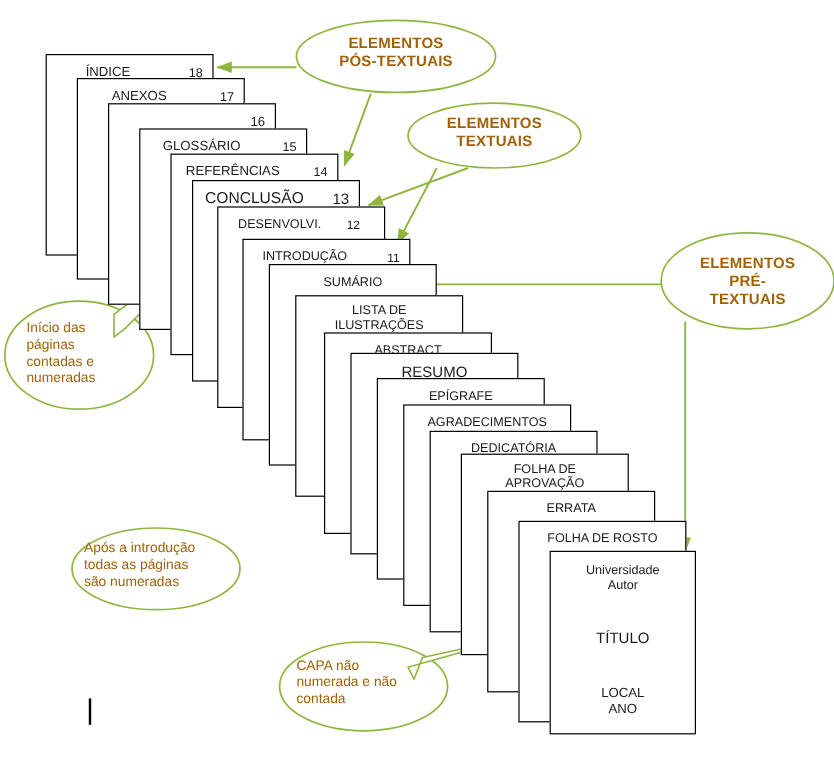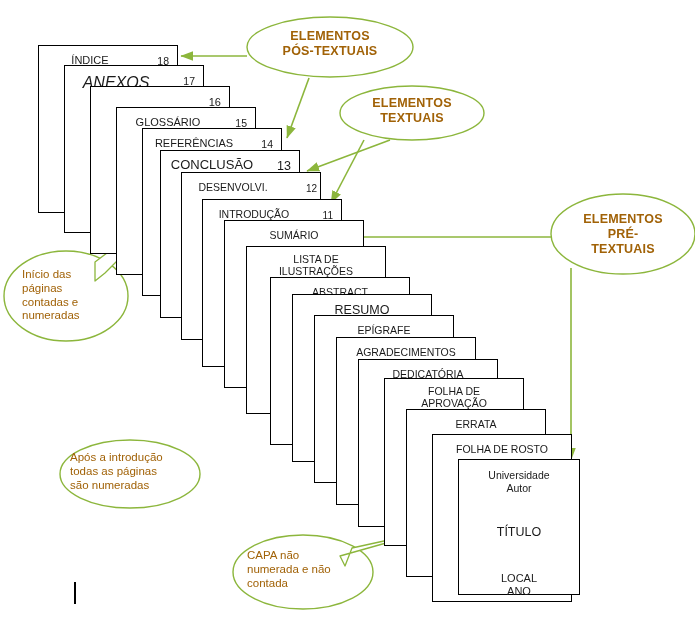--- a/index.html
+++ b/index.html
@@ -56,41 +56,41 @@
 <body>
 
 <div id="stage">
 
   <div id="cards-layer">
       <div class="card" style="left: 38px; top: 45px; width: 140px; height: 168px; z-index: 10;">
         <div class="title" style="top: 8px; font-size: 11px; transform: translateX(-18px);">ÍNDICE</div>
         <div class="pagenum" style="top: 9px; right: 8px; font-size: 10.5px;">18</div>
       </div>
       <div class="card" style="left: 64px; top: 65px; width: 140px; height: 168px; z-index: 11;">
-        <div class="title" style="top: 8px; font-size: 16px; transform: translateX(-18px); font-style: italic;">ANEXOS</div>
+        <div class="title" style="top: 8px; font-size: 11px; transform: translateX(-18px);">ANEXOS</div>
         <div class="pagenum" style="top: 9px; right: 8px; font-size: 10.5px;">17</div>
       </div>
       <div class="card" style="left: 90px; top: 86px; width: 140px; height: 168px; z-index: 12;">
         <div class="pagenum" style="top: 9px; right: 8px; font-size: 11px;">16</div>
       </div>
       <div class="card" style="left: 116px; top: 107px; width: 140px; height: 168px; z-index: 13;">
         <div class="title" style="top: 8px; font-size: 11px; transform: translateX(-18px);">GLOSSÁRIO</div>
         <div class="pagenum" style="top: 9px; right: 8px; font-size: 10.5px;">15</div>
       </div>
       <div class="card" style="left: 142px; top: 128px; width: 140px; height: 168px; z-index: 14;">
         <div class="title" style="top: 8px; font-size: 11px; transform: translateX(-18px);">REFERÊNCIAS</div>
         <div class="pagenum" style="top: 9px; right: 8px; font-size: 10.5px;">14</div>
       </div>
       <div class="card" style="left: 160px; top: 150px; width: 140px; height: 168px; z-index: 15;">
         <div class="title" style="top: 7px; font-size: 13px; transform: translateX(-18px);">CONCLUSÃO</div>
         <div class="pagenum" style="top: 8px; right: 8px; font-size: 12.5px;">13</div>
       </div>
       <div class="card" style="left: 181px; top: 172px; width: 140px; height: 168px; z-index: 16;">
         <div class="title" style="top: 9px; font-size: 10.5px; transform: translateX(-18px);">DESENVOLVI.</div>
-        <div class="pagenum" style="top: 10px; right: 3px; font-size: 10px; margin-left: 12px;">12</div>
+        <div class="pagenum" style="top: 10px; right: 20px; font-size: 10px; margin-left: 12px;">12</div>
       </div>
       <div class="card" style="left: 202px; top: 199px; width: 140px; height: 168px; z-index: 17;">
         <div class="title" style="top: 9px; font-size: 10.5px; transform: translateX(-18px);">INTRODUÇÃO</div>
         <div class="pagenum" style="top: 10px; right: 8px; font-size: 10px;">11</div>
       </div>
       <div class="card" style="left: 224px; top: 220px; width: 140px; height: 168px; z-index: 18;">
         <div class="title" style="top: 9px; font-size: 10.5px; transform: translateX(0px);">SUMÁRIO</div>
       </div>
       <div class="card" style="left: 246px; top: 246px; width: 140px; height: 168px; z-index: 19;">
         <div class="title" style="top: 7px; font-size: 10.5px; transform: translateX(0px);">LISTA DE
@@ -116,21 +116,21 @@
 APROVAÇÃO</div>
       </div>
       <div class="card" style="left: 406px; top: 409px; width: 140px; height: 168px; z-index: 26;">
         <div class="title" style="top: 9px; font-size: 10.5px; transform: translateX(0px);">ERRATA</div>
       </div>
       <div class="card" style="left: 432px; top: 434px; width: 140px; height: 168px; z-index: 27;">
         <div class="title" style="top: 9px; font-size: 10.5px; transform: translateX(0px);">FOLHA DE ROSTO</div>
       </div>
     </div>
 
-  <div id="cover-card" class="card" style="left: 458px; top: 459px; width: 122px; height: 136px; z-index: 60;">
+  <div id="cover-card" class="card" style="left: 458px; top: 459px; width: 122px; height: 153px; z-index: 60;">
       <div class="cover-line" style="top: 9px; font-size: 10.5px;">Universidade
 Autor</div>
       <div class="cover-line" style="top: 65px; font-size: 12.5px;">TÍTULO</div>
       <div class="cover-line" style="top: 112px; font-size: 11px;">LOCAL
 ANO</div>
     </div>
 
   <svg id="overlay" viewBox="0 0 695 635">
     <defs>
       <marker id="arrowhead" markerWidth="9" markerHeight="9" refX="7.6" refY="3.2" orient="auto" markerUnits="strokeWidth">

